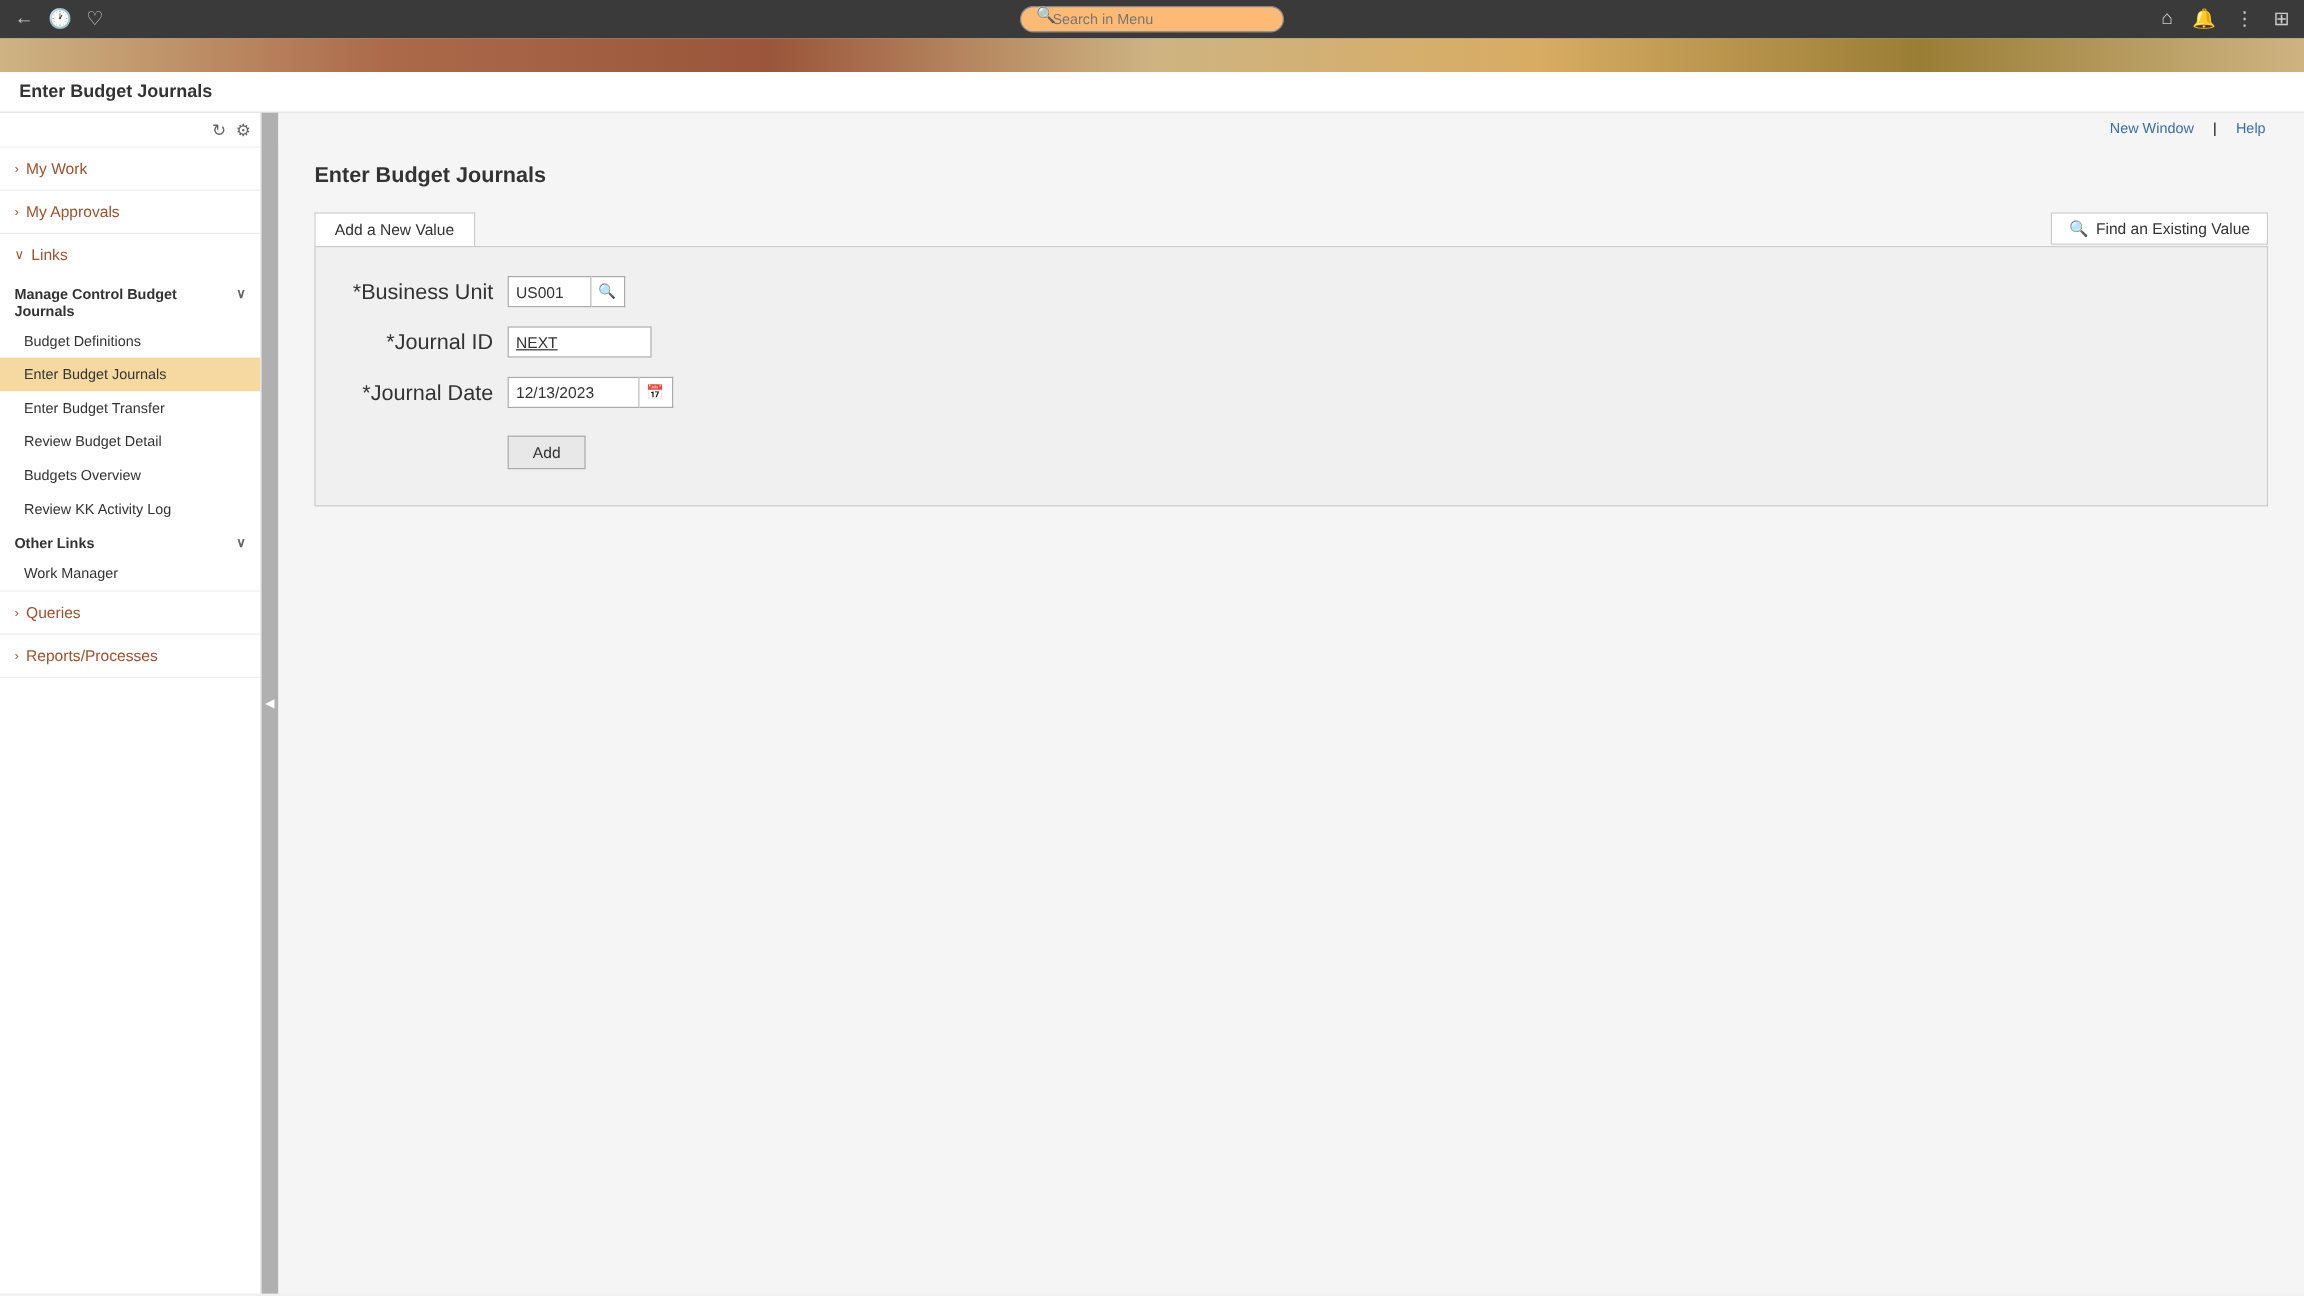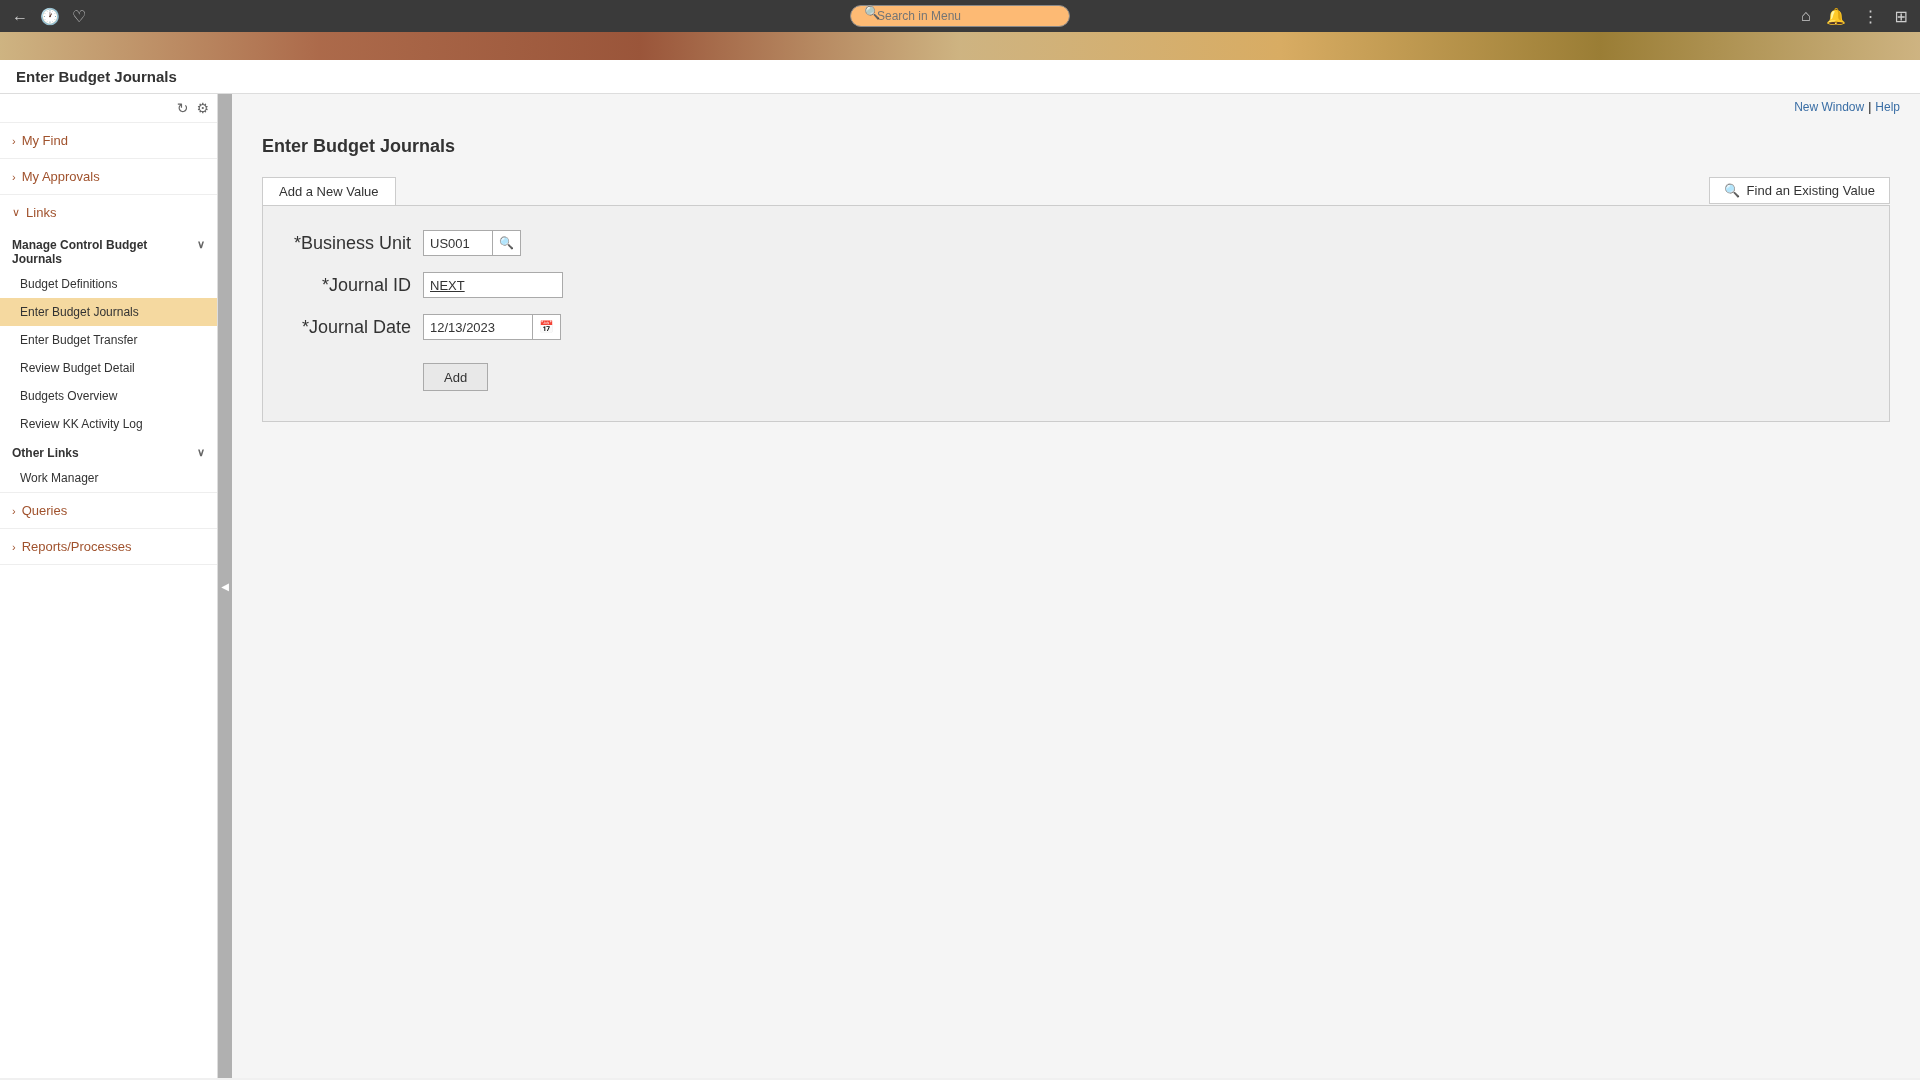--- a/index.html
+++ b/index.html
@@ -124,21 +124,21 @@
       overflow-y: auto;
     }
 
     .content-header {
       display: flex;
       justify-content: flex-end;
       padding: 6px 16px;
       background: #f5f5f5;
       font-size: 12px;
     }
-    .content-header a { color: #3a6ea5; text-decoration: none; margin: 0 4px; }
+    .content-header a { color: #3a6ea5; text-decoration: none; margin: 0 16px; }
 
     .content-inner {
       padding: 16px 30px;
     }
 
     .section-title {
       font-size: 18px;
       font-weight: bold;
       color: #333;
       margin-bottom: 20px;
@@ -291,21 +291,21 @@
 
   <div class="sidebar">
     <div class="sidebar-toolbar">
       <span class="sidebar-toolbar-icon">↻</span>
       <span class="sidebar-toolbar-icon">⚙</span>
     </div>
 
     <div class="sidebar-section">
       <div class="sidebar-section-header">
         <span class="chevron">›</span>
-        <span>My Find</span>
+        <span>My Work</span>
       </div>
     </div>
 
     <div class="sidebar-section">
       <div class="sidebar-section-header">
         <span class="chevron">›</span>
         <span>My Approvals</span>
       </div>
     </div>
 
@@ -379,21 +379,21 @@
           <div class="input-with-search">
             <input type="text" class="form-input" value="US001" style="">
             <button class="search-btn">🔍</button>
           </div>
         </div>
 
         <div class="form-row">
           <div class="form-label">
             <span>*Journal ID</span>
           </div>
-          <input type="text" class="form-input" style="width: 140px; text-decoration: underline;" value="NEXT">
+          <input type="text" class="form-input" style="width: 120px; text-decoration: underline;" value="NEXT">
         </div>
 
         <div class="form-row">
           <div class="form-label">
             <span>*Journal Date</span>
           </div>
           <div class="date-with-cal">
             <input type="text" class="form-input" style="width: 110px;" value="12/13/2023">
             <button class="cal-btn">📅</button>
           </div>

